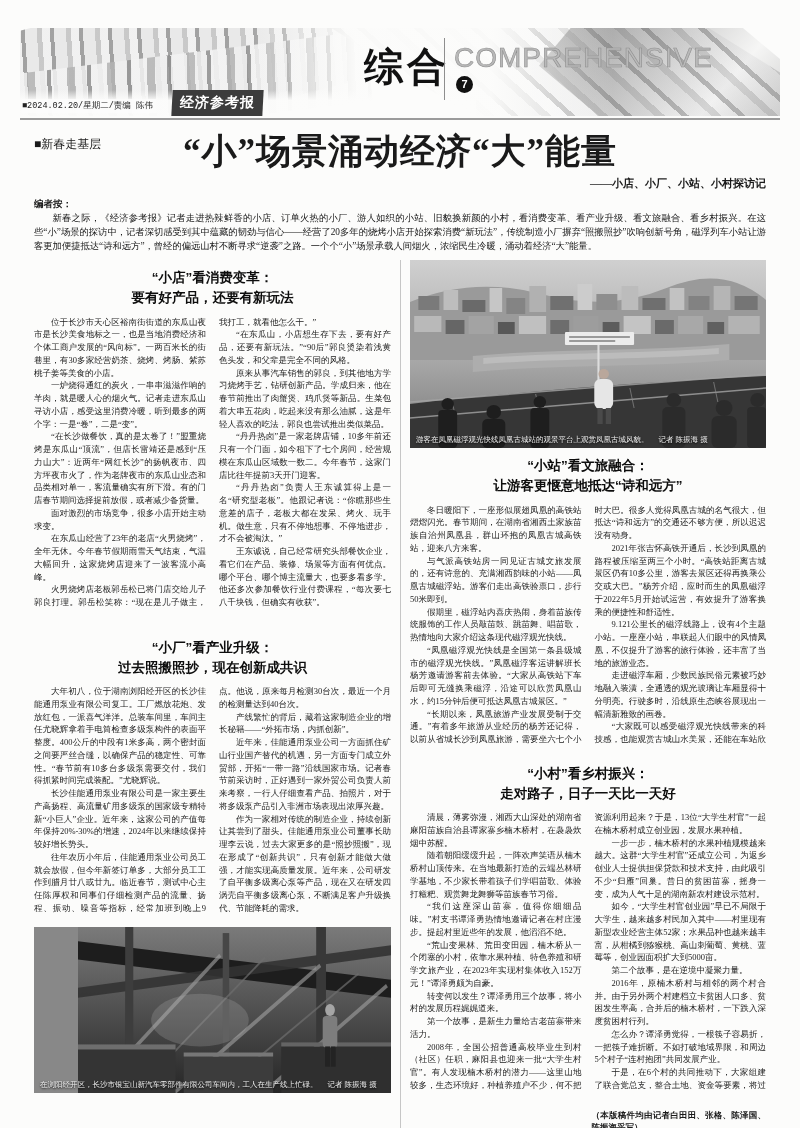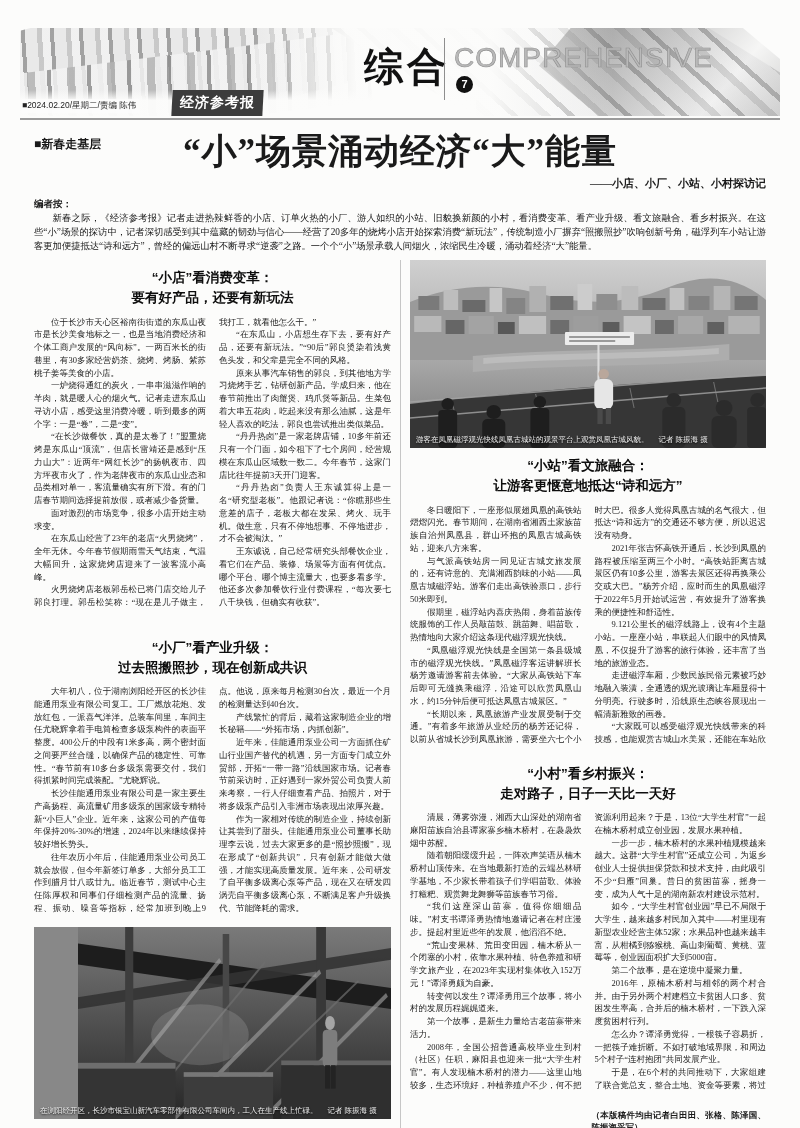--- a/index.html
+++ b/index.html
@@ -23,30 +23,30 @@
        background:linear-gradient(0deg,rgba(252,252,251,.97) 60%,rgba(252,252,251,0));}
   .sec-cn{position:absolute;left:344px;top:12px;font-family:"Liberation Sans",sans-serif;
        font-weight:900;font-size:39px;letter-spacing:4px;color:#111;}
   .vline{position:absolute;left:424px;top:10px;width:1px;height:62px;background:#8e8e8e;}
   .sec-en{position:absolute;left:434px;top:14px;font-family:"Liberation Sans",sans-serif;
        font-weight:400;font-size:28px;letter-spacing:1px;color:#b9b9b9;
        -webkit-text-stroke:.6px #8f8f8f;}
   .pageno{position:absolute;left:436px;top:48px;width:17px;height:17px;border-radius:50%;
        background:#111;color:#fff;font-family:"Liberation Sans",sans-serif;font-size:11px;
        font-weight:700;text-align:center;line-height:17px;}
-  .dateline{position:absolute;left:2px;bottom:3px;font-family:Liberation Sans, sans-serif;
+  .dateline{position:absolute;left:2px;bottom:3px;font-family:Liberation Mono, monospace;
        font-size:8.5px;color:#222;background:rgba(252,252,251,.85);padding:1px 3px 1px 0;}
   .paperlogo{position:absolute;left:152px;bottom:0;background:#3c3c3c;color:#fff;
        font-family:"DejaVu Serif",serif;font-weight:700;font-size:14px;letter-spacing:1px;
        padding:4px 8px;transform:skewX(-3deg);}
   .hrule{height:2px;background:#9b9b9b;margin-top:2px;}
   
   .article-head{position:relative;padding:8px 14px 0;}
   .kicker{position:absolute;left:14px;top:16px;font-family:"Liberation Sans",sans-serif;
-       font-weight:700;font-size:12px;}
+       font-weight:400;font-size:12px;}
   h1.headline{margin:4px;text-align:center;font-size:35px;font-weight:900;letter-spacing:1px;
        font-family:"Liberation Serif",serif;line-height:1.15;}
   h2.subhead{margin:3px 0 7px;text-align:right;font-size:11px;font-weight:700;}
   .note-label{margin:0;font-weight:700;font-size:9.5px;}
   .editor-note{margin:1px 0 0;font-size:9.3px;line-height:1.5;text-align:justify;text-indent:2em;color:#151515;}
   
   .cols{display:grid;grid-template-columns:1fr 1fr;padding:6px 14px 0;}
   .col-left{padding-right:9px;}
   .col-right{padding-left:9px;border-left:1px solid #c6c6c6;}
   h3.sec-head{font-family:"Liberation Sans",sans-serif;font-weight:700;font-size:13.5px;
@@ -56,21 +56,21 @@
   .body p{margin:0;text-indent:2em;}
   .h-store{height:314px;}
   .h-factory{height:242px;}
   .h-station{height:252px;}
   .h-village{height:296px;}
   .credit-line{font-family:"Liberation Sans",sans-serif;font-weight:700;font-size:8.5px;
        line-height:1.45;text-align:justify;margin:2px 0 0 51%;}
   
   figure.photo{position:relative;margin:0;overflow:hidden;background:#888;}
   .photo-station{height:188px;margin-bottom:4px;}
-  .photo-factory{height:192px;margin-top:7px;padding-left:44px;}
+  .photo-factory{height:166px;margin-top:7px;padding-left:44px;}
   figure.photo svg{display:block;width:100%;height:100%;}
   figcaption.cap{position:absolute;left:6px;right:6px;bottom:3px;display:flex;
        justify-content:flex-start;gap:10px;color:#f1f1f1;font-size:7.5px;
        font-family:"Liberation Sans",sans-serif;text-shadow:0 1px 2px rgba(0,0,0,.95);}
   figcaption.cap .cr{white-space:nowrap;}
 </style>
 </head>
 <body>
 
 <div class="page">

